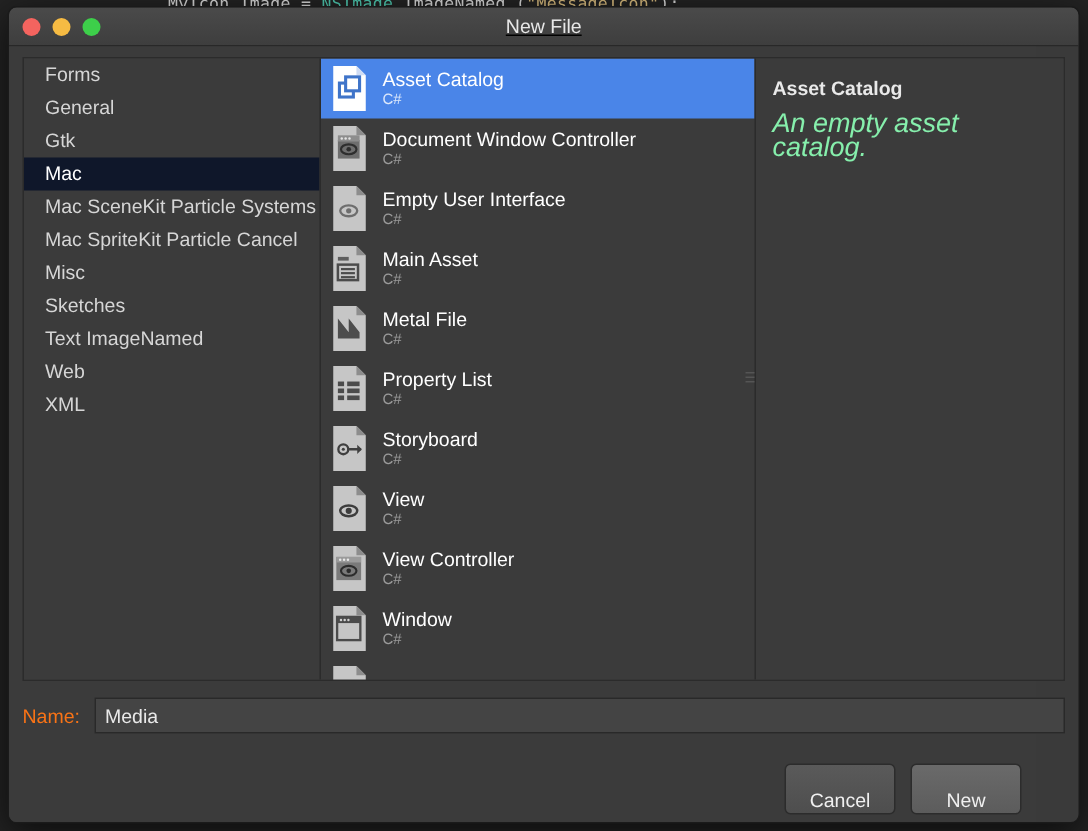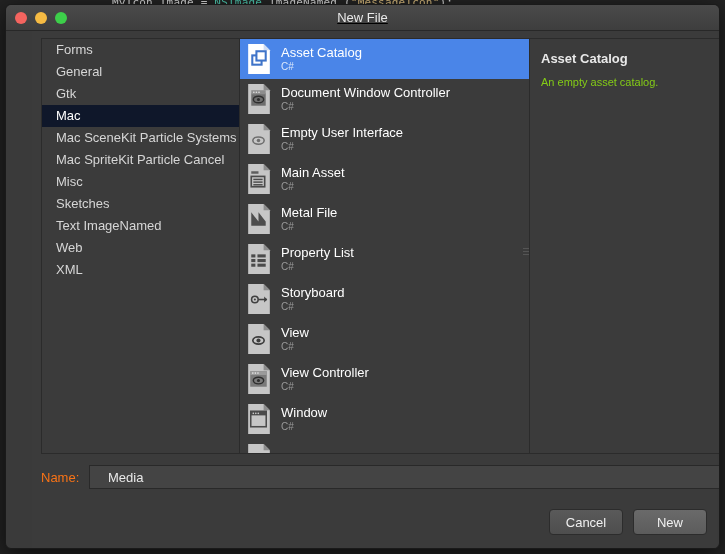--- a/index.html
+++ b/index.html
@@ -53,21 +53,20 @@
   #win-title {
     line-height: 26px; text-align: center;
     color: #e8e8e8; font-size: 13px; font-weight: 400;
   }
 
   
   #dlg-body {
     position: absolute; left: 0; top: 26px;
     width: 685px; height: 517px;
     background: #3b3b3b;
-    margin-left: 26px;
   }
 
   
   #panes {
     position: absolute; left: 9px; top: 7px;
     width: 695px; height: 416px;
     display: flex;
     border: 1px solid #2b2b2b;
     background: #3b3b3b;
   }
@@ -121,53 +120,53 @@
   
   #info-pane {
     flex: 1;
     background: #3b3b3b;
     padding: 12px 11px 0 11px;
   }
   #info-title {
     color: #e9e9e9; font-size: 13px; font-weight: bold;
     margin-bottom: 8px;
   }
-  #info-desc { color: #84cc16; font-size: 11px; line-height: 16px; }
+  #info-desc { color: #86efac; font-size: 18px; line-height: 16px; font-style: italic; }
 
   
   #name-row {
     position: absolute; left: 9px; top: 434px;
     width: 695px; height: 24px;
     display: flex; align-items: center;
   }
   #name-label { color: #f97316; font-size: 13px; width: 48px; }
   #name-input {
     flex: 1; height: 24px;
     background: #444444;
     border: 1px solid #292929;
     color: #e9e9e9;
     font-family: "Liberation Sans", sans-serif;
     font-size: 13px;
-    padding: 0 18px;
+    padding: 0 6px;
     outline: none;
   }
 
   
   #btn-row {
     position: absolute; right: 10px; top: 478px;
     display: flex; gap: 10px;
   }
   .btn {
     min-width: 74px; height: 26px;
     background: linear-gradient(#5a5a5a, #4e4e4e);
     border: 1px solid #2c2c2c;
     border-radius: 4px;
     color: #f0f0f0; font-size: 13px;
     font-family: "Liberation Sans", sans-serif;
-    padding: 4px 14px;
+    padding: 16px 14px;
     cursor: default;
   }
   .btn.default { background: linear-gradient(#6a6a6a, #5c5c5c); }
 </style>
 </head>
 <body>
 
 <div id="editor-bg">
   <div id="code-line"><span class="c-plain">MyIcon.Image = </span><span class="c-type">NSImage</span><span class="c-plain">.ImageNamed (</span><span class="c-str">"MessageIcon"</span><span class="c-plain">);</span></div>
 </div>

